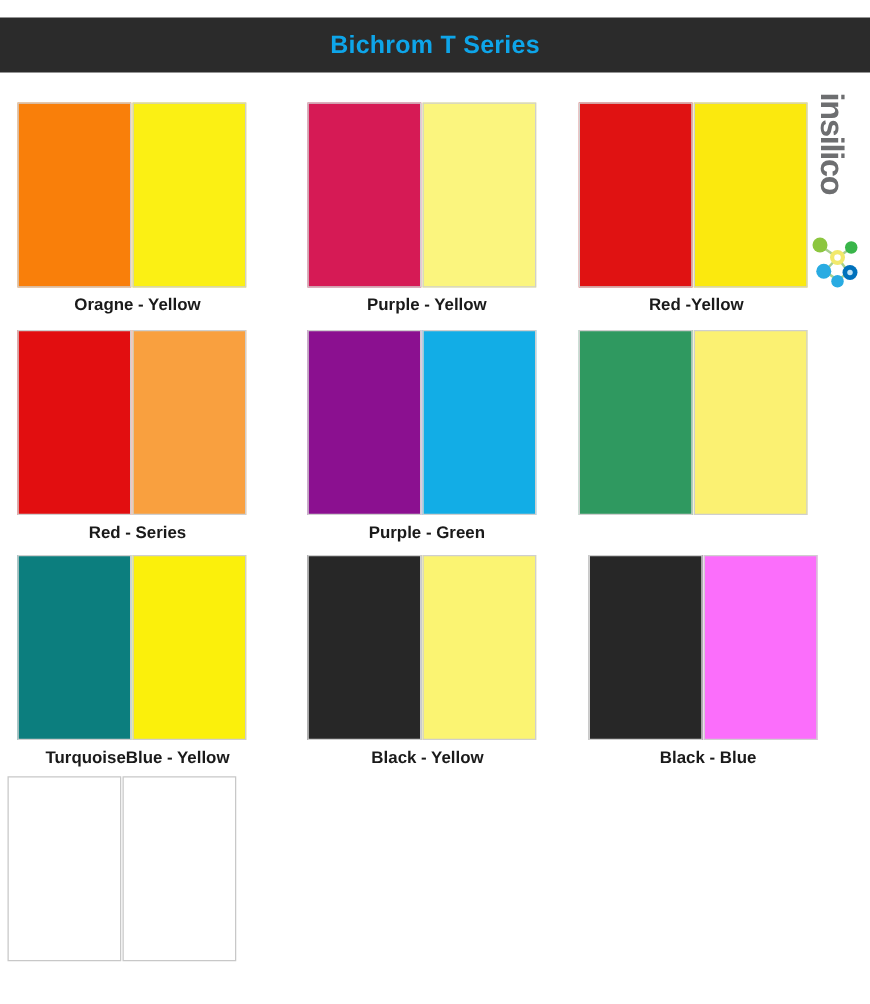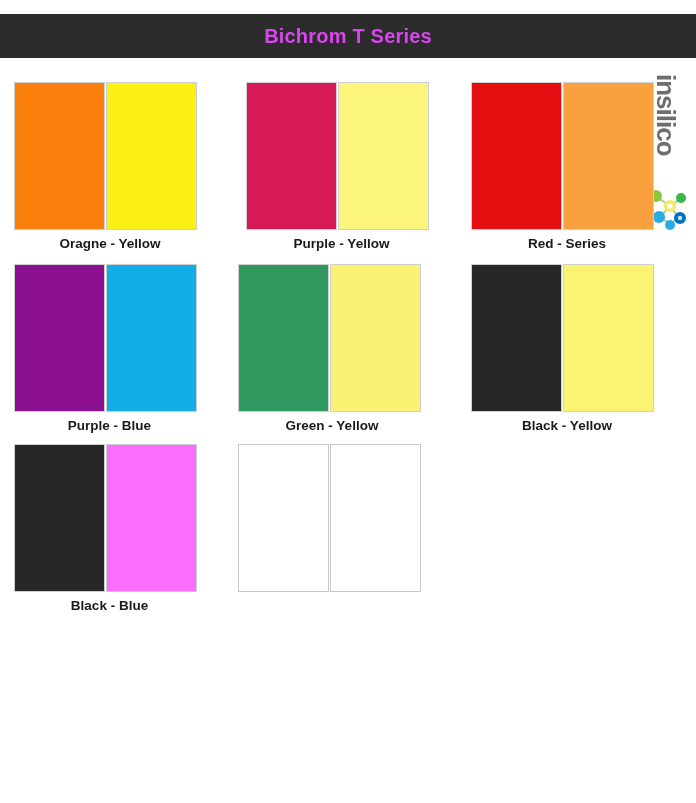--- a/index.html
+++ b/index.html
@@ -21,21 +21,21 @@
     left: 0;
     top: 14px;
     width: 696px;
     height: 44px;
     background: #2b2b2b;
     display: flex;
     align-items: center;
     justify-content: center;
   }
   .header-title {
-    color: #d946ef;
+    color: #0ea5e9;
     font-size: 20px;
     font-weight: bold;
     letter-spacing: 0.2px;
     font-family: "Liberation Sans", sans-serif;
   }
 
   
   .logo-block {
     position: absolute;
     right: 2px;
@@ -155,45 +155,58 @@
   </div>
 
   <div class="cell col-2 row-1">
     <div class="swatch-pair">
       <div class="swatch" style="background:#D61A55"></div>
       <div class="swatch" style="background:#FBF57E"></div>
     </div>
     <div class="cell-label">Purple - Yellow</div>
   </div>
 
+  <div class="cell col-3 row-1">
+    <div class="swatch-pair">
+      <div class="swatch" style="background:#E01212"></div>
+      <div class="swatch" style="background:#FBE90E"></div>
+    </div>
+    <div class="cell-label">Red -Yellow</div>
+  </div>
 
   <div class="cell col-1 row-2">
     <div class="swatch-pair">
       <div class="swatch" style="background:#E20E10"></div>
       <div class="swatch" style="background:#F9A03F"></div>
     </div>
     <div class="cell-label">Red - Series</div>
   </div>
 
   <div class="cell col-2 row-2">
     <div class="swatch-pair">
       <div class="swatch" style="background:#8B1090"></div>
       <div class="swatch" style="background:#12ADE6"></div>
     </div>
-    <div class="cell-label">Purple - Blue</div>
+    <div class="cell-label">Purple - Green</div>
   </div>
 
   <div class="cell col-3 row-2">
     <div class="swatch-pair">
       <div class="swatch" style="background:#2F9960"></div>
       <div class="swatch" style="background:#FBF172"></div>
     </div>
-    <div class="cell-label">Green - Yellow</div>
-  </div>
-
+  </div>
+
+  <div class="cell col-1 row-3">
+    <div class="swatch-pair">
+      <div class="swatch" style="background:#0C7E7E"></div>
+      <div class="swatch" style="background:#FBF00B"></div>
+    </div>
+    <div class="cell-label">TurquoiseBlue - Yellow</div>
+  </div>
 
 
 
   <div class="cell col-1 row-4">
     <div class="swatch-pair">
       <div class="swatch" style="background:#272727"></div>
       <div class="swatch" style="background:#FBF472"></div>
     </div>
     <div class="cell-label">Black - Yellow</div>
   </div>

